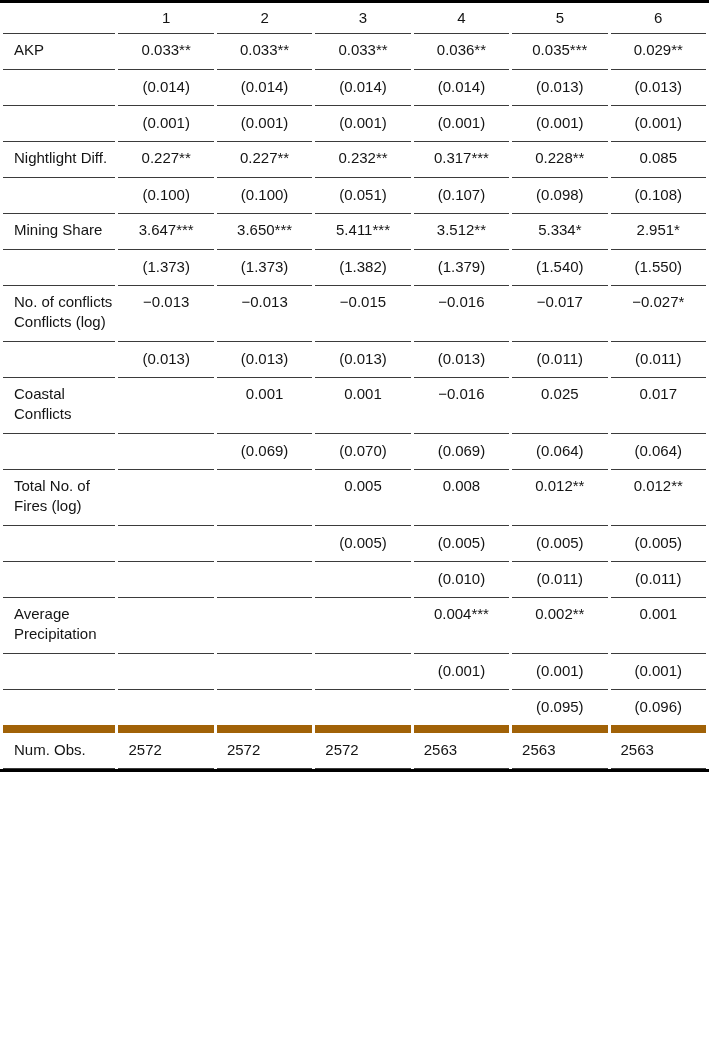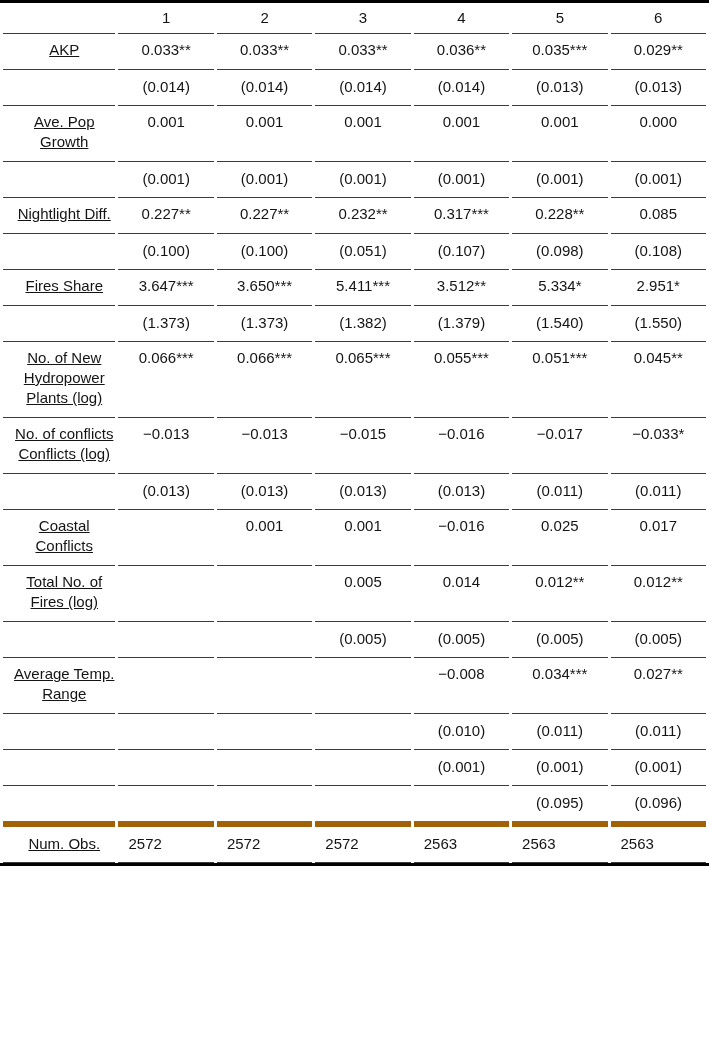--- a/index.html
+++ b/index.html
@@ -42,24 +42,23 @@
   }
   thead th {
     text-align: center;
     padding-top: 5px;
     padding-bottom: 5px;
   }
   thead th.corner {
     text-align: left;
   }
   td.label {
-    text-align: center;
+    text-align: left;
     padding-left: 11px;
     white-space: pre-line;
-    text-decoration: underline;
   }
   tr.row-coef td.value,
   tr.row-se td.value {
     text-align: center;
   }
   tr.row-se td {
     padding-top: 7px;
     padding-bottom: 8px;
   }
   tr.row-coef td {
@@ -67,21 +66,21 @@
   }
   tr.row-stat td {
     padding-top: 7px;
     padding-bottom: 8px;
   }
   tr.row-stat td.value {
     text-align: left;
     padding-left: 10px;
   }
   tr.group-end td {
-    border-bottom: 6px solid #a16207;
+    border-bottom: 8px solid #a16207;
   }
 </style>
 </head>
 <body>
 
 <div class="page">
   <table class="reg-table">
     <colgroup>
       <col class="c-label">
       <col class="c-val">
@@ -114,30 +113,20 @@
         </tr>
         <tr class="row-se">
           <td class="label"></td>
           <td class="value">(0.014)</td>
           <td class="value">(0.014)</td>
           <td class="value">(0.014)</td>
           <td class="value">(0.014)</td>
           <td class="value">(0.013)</td>
           <td class="value">(0.013)</td>
         </tr>
-        <tr class="row-coef">
-          <td class="label">Ave. Pop
-Growth</td>
-          <td class="value">0.001</td>
-          <td class="value">0.001</td>
-          <td class="value">0.001</td>
-          <td class="value">0.001</td>
-          <td class="value">0.001</td>
-          <td class="value">0.000</td>
-        </tr>
         <tr class="row-se">
           <td class="label"></td>
           <td class="value">(0.001)</td>
           <td class="value">(0.001)</td>
           <td class="value">(0.001)</td>
           <td class="value">(0.001)</td>
           <td class="value">(0.001)</td>
           <td class="value">(0.001)</td>
         </tr>
         <tr class="row-coef">
@@ -152,114 +141,112 @@
         <tr class="row-se">
           <td class="label"></td>
           <td class="value">(0.100)</td>
           <td class="value">(0.100)</td>
           <td class="value">(0.051)</td>
           <td class="value">(0.107)</td>
           <td class="value">(0.098)</td>
           <td class="value">(0.108)</td>
         </tr>
         <tr class="row-coef">
-          <td class="label">Fires Share</td>
+          <td class="label">Mining Share</td>
           <td class="value">3.647***</td>
           <td class="value">3.650***</td>
           <td class="value">5.411***</td>
           <td class="value">3.512**</td>
           <td class="value">5.334*</td>
           <td class="value">2.951*</td>
         </tr>
         <tr class="row-se">
           <td class="label"></td>
           <td class="value">(1.373)</td>
           <td class="value">(1.373)</td>
           <td class="value">(1.382)</td>
           <td class="value">(1.379)</td>
           <td class="value">(1.540)</td>
           <td class="value">(1.550)</td>
-        </tr>
-        <tr class="row-coef">
-          <td class="label">No. of New
-Hydropower
-Plants (log)</td>
-          <td class="value">0.066***</td>
-          <td class="value">0.066***</td>
-          <td class="value">0.065***</td>
-          <td class="value">0.055***</td>
-          <td class="value">0.051***</td>
-          <td class="value">0.045**</td>
         </tr>
         <tr class="row-coef">
           <td class="label">No. of conflicts
 Conflicts (log)</td>
           <td class="value">−0.013</td>
           <td class="value">−0.013</td>
           <td class="value">−0.015</td>
           <td class="value">−0.016</td>
           <td class="value">−0.017</td>
-          <td class="value">−0.033*</td>
+          <td class="value">−0.027*</td>
         </tr>
         <tr class="row-se">
           <td class="label"></td>
           <td class="value">(0.013)</td>
           <td class="value">(0.013)</td>
           <td class="value">(0.013)</td>
           <td class="value">(0.013)</td>
           <td class="value">(0.011)</td>
           <td class="value">(0.011)</td>
         </tr>
         <tr class="row-coef">
           <td class="label">Coastal
 Conflicts</td>
           <td class="value"></td>
           <td class="value">0.001</td>
           <td class="value">0.001</td>
           <td class="value">−0.016</td>
           <td class="value">0.025</td>
           <td class="value">0.017</td>
         </tr>
+        <tr class="row-se">
+          <td class="label"></td>
+          <td class="value"></td>
+          <td class="value">(0.069)</td>
+          <td class="value">(0.070)</td>
+          <td class="value">(0.069)</td>
+          <td class="value">(0.064)</td>
+          <td class="value">(0.064)</td>
+        </tr>
         <tr class="row-coef">
           <td class="label">Total No. of
 Fires (log)</td>
           <td class="value"></td>
           <td class="value"></td>
           <td class="value">0.005</td>
-          <td class="value">0.014</td>
+          <td class="value">0.008</td>
           <td class="value">0.012**</td>
           <td class="value">0.012**</td>
         </tr>
         <tr class="row-se">
           <td class="label"></td>
           <td class="value"></td>
           <td class="value"></td>
           <td class="value">(0.005)</td>
           <td class="value">(0.005)</td>
           <td class="value">(0.005)</td>
           <td class="value">(0.005)</td>
         </tr>
-        <tr class="row-coef">
-          <td class="label">Average Temp.
-Range</td>
-          <td class="value"></td>
-          <td class="value"></td>
-          <td class="value"></td>
-          <td class="value">−0.008</td>
-          <td class="value">0.034***</td>
-          <td class="value">0.027**</td>
-        </tr>
         <tr class="row-se">
           <td class="label"></td>
           <td class="value"></td>
           <td class="value"></td>
           <td class="value"></td>
           <td class="value">(0.010)</td>
           <td class="value">(0.011)</td>
           <td class="value">(0.011)</td>
+        </tr>
+        <tr class="row-coef">
+          <td class="label">Average
+Precipitation</td>
+          <td class="value"></td>
+          <td class="value"></td>
+          <td class="value"></td>
+          <td class="value">0.004***</td>
+          <td class="value">0.002**</td>
+          <td class="value">0.001</td>
         </tr>
         <tr class="row-se">
           <td class="label"></td>
           <td class="value"></td>
           <td class="value"></td>
           <td class="value"></td>
           <td class="value">(0.001)</td>
           <td class="value">(0.001)</td>
           <td class="value">(0.001)</td>
         </tr>

